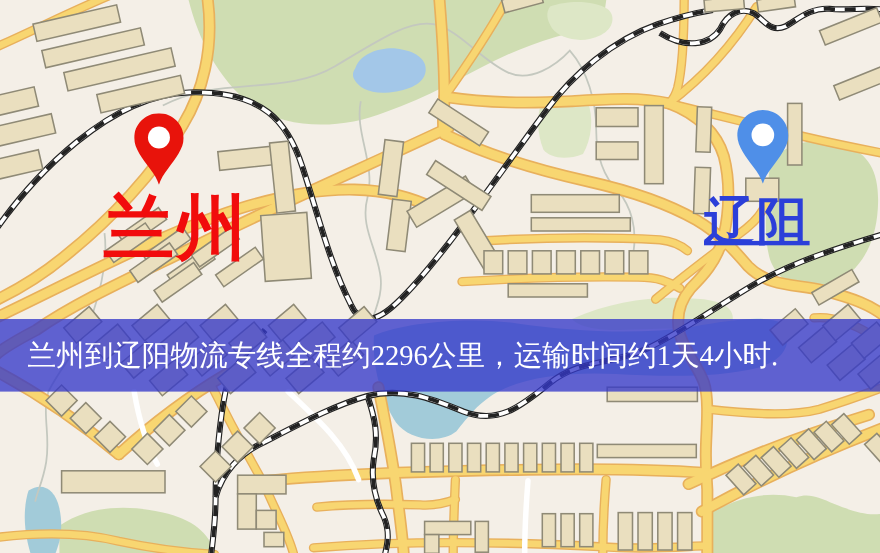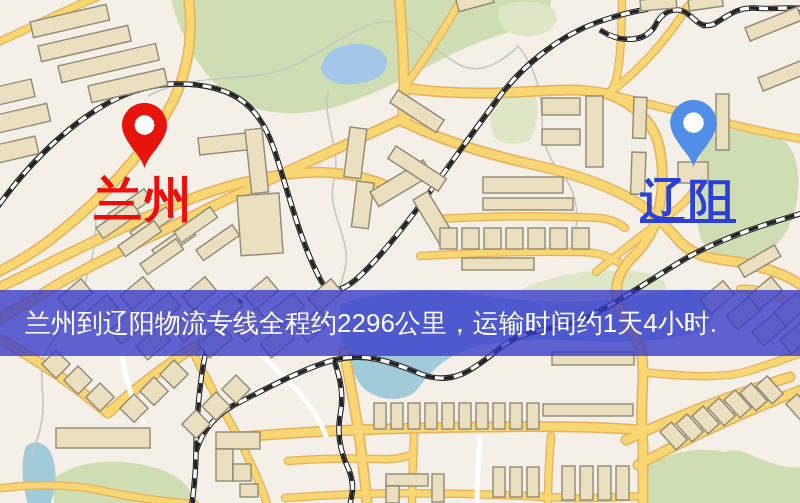--- a/index.html
+++ b/index.html
@@ -27,31 +27,31 @@
   
   .marker{position:absolute;}
   .pin-origin path{fill:var(--origin-pin,#e8130b);}
   .pin-dest path{fill:var(--dest-pin,#4f8fe8);}
   .pin-hole{fill:#ffffff;}
   .place-label{
     position:absolute;font-weight:bold;line-height:1;
     font-family:"Liberation Serif","DejaVu Serif",serif;
     letter-spacing:2px;white-space:nowrap;
   }
-  .label-origin{left:94px;top:176px;font-size:48px;color:var(--origin-label,#f10c0c);}
+  .label-origin{left:94px;top:176px;font-size:64px;color:var(--origin-label,#f10c0c);}
   .label-dest{left:640px;top:178px;font-size:46px;color:var(--dest-label,#2b3fd9);text-decoration:underline;}
   
   .banner{
     position:absolute;left:0;top:290px;width:800px;height:66px;
     background:var(--banner-bg,rgba(53,56,201,0.78));
     display:flex;align-items:center;
   }
   .banner-text{
     color:var(--banner-text,#ffffff);font-size:26px;padding-left:25px;
-    font-family:Liberation Sans, sans-serif;
+    font-family:Liberation Serif, serif;
     white-space:nowrap;
   }
 </style>
 </head>
 <body>
 
 <div class="screen">
 
   <svg class="map" width="800" height="503" viewBox="0 0 800 503">
     <defs>

